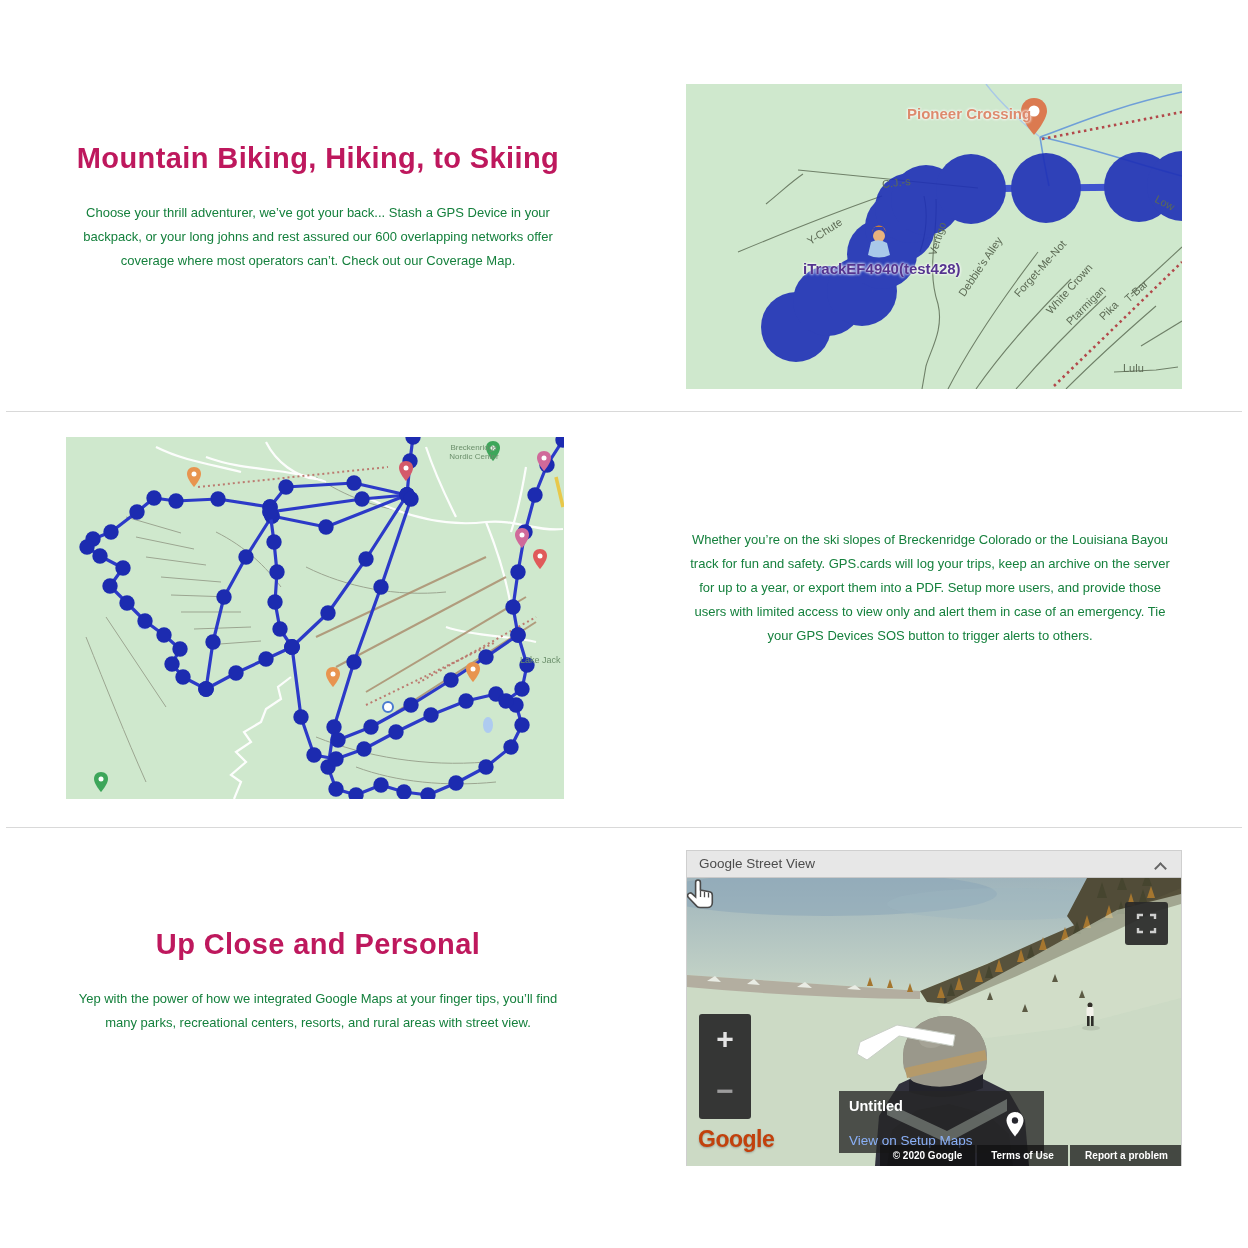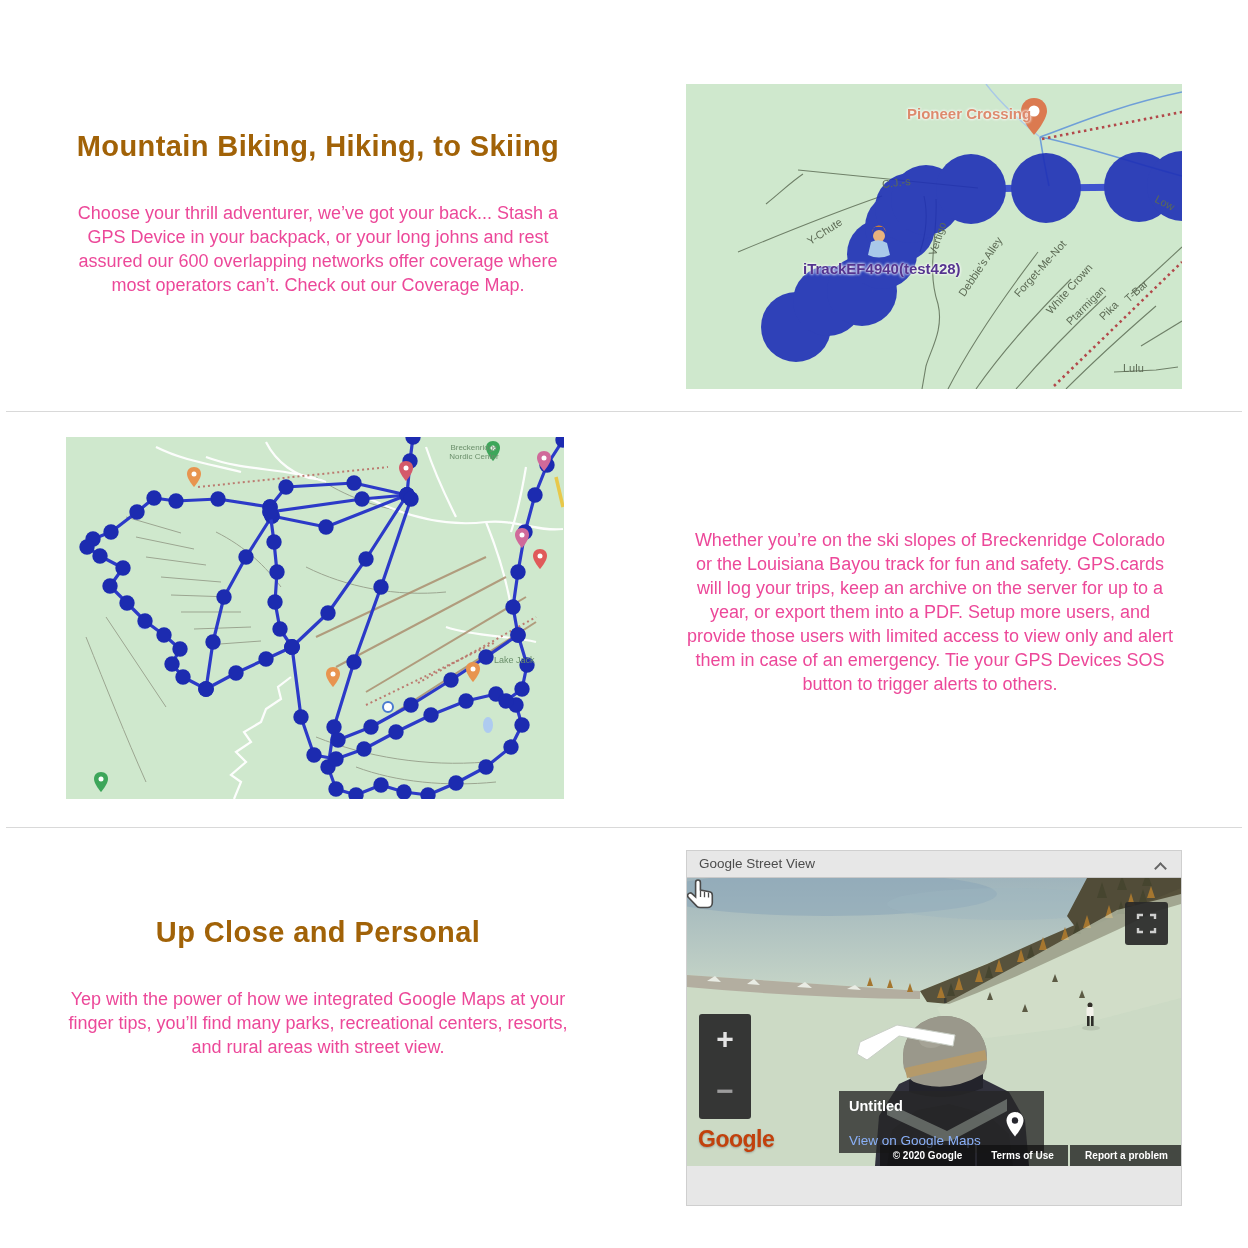--- a/index.html
+++ b/index.html
@@ -1,31 +1,31 @@
 <!DOCTYPE html>
 <html><head>
 <meta charset="utf-8">
 <style>
   html,body{margin:0;padding:0;background:#ffffff;}
   body{font-family:"Liberation Sans", sans-serif;}
   .page{position:relative;width:1248px;height:1248px;background:#fff;overflow:hidden;}
   .divider{position:absolute;left:6px;right:6px;height:1px;background:#d9d9d9;}
   
   .tblock{position:absolute;text-align:center;}
-  .tblock h2{margin:0;font-size:29px;font-weight:bold;color:#a16207;letter-spacing:.4px;}
-  .tblock p{margin:38px auto 0 auto;font-size:18px;line-height:24px;color:#ec4899;width:92%;}
+  .tblock h2{margin:12px;font-size:29px;font-weight:bold;color:#be185d;letter-spacing:.4px;}
+  .tblock p{margin:26px auto 0 auto;font-size:13px;line-height:24px;color:#15803d;width:92%;}
   
   .map{position:absolute;background:#cfe8cd;overflow:hidden;}
   .map svg{position:absolute;left:0;top:0;}
   .map-label{position:absolute;font-size:11px;color:#5d6b55;white-space:nowrap;transform-origin:left center;}
   .poi-label{position:absolute;font-size:15px;font-weight:bold;color:#dd8a6d;text-shadow:0 0 3px #fff,0 0 3px #fff;white-space:nowrap;}
   .tracker-label{position:absolute;font-size:15px;font-weight:bold;color:#55348f;text-shadow:0 0 3px #fff,0 0 3px #fff;white-space:nowrap;}
   .tiny-label{position:absolute;font-size:9px;color:#6b8f6b;white-space:nowrap;}
   
-  .sv-panel{position:absolute;left:686px;top:850px;width:496px;height:356px;border:1px solid #cfcfcf;box-sizing:border-box;background:#e7e7e7;}
+  .sv-panel{position:absolute;left:686px;top:850px;width:496px;height:316px;border:1px solid #cfcfcf;box-sizing:border-box;background:#e7e7e7;}
   .sv-header{position:relative;height:26px;background:#e7e7e7;border-bottom:1px solid #c9c9c9;}
   .sv-title{position:absolute;left:12px;top:5px;font-size:13.5px;color:#4c4c4c;}
   .sv-chevron{position:absolute;right:16px;top:11px;width:9px;height:9px;cursor:pointer;}
   .sv-chevron::before{content:"";position:absolute;left:0;top:2px;width:7px;height:7px;border-left:2px solid #666;border-top:2px solid #666;transform:rotate(45deg);}
   .sv-body{position:relative;width:494px;height:288px;overflow:hidden;background:#ccdac5;}
   .sv-body > svg{position:absolute;left:0;top:0;}
   .sv-btn{position:absolute;background:rgba(40,40,40,.92);border-radius:3px;}
   .fullscreen-btn{left:438px;top:24px;width:43px;height:43px;}
   .zoom-ctl{left:12px;top:136px;width:52px;height:105px;}
   .zbtn{position:absolute;left:0;width:52px;height:52px;color:#e3e3e3;font-size:30px;font-weight:bold;text-align:center;line-height:50px;cursor:pointer;}
@@ -222,21 +222,21 @@
             <path d="M0,-10 c-4.5,0 -7,3 -7,7 c0,5 7,13 7,13 c0,0 7,-8 7,-13 c0,-4 -2.5,-7 -7,-7z" fill="#e8944f"></path>
             <circle r="2.5" cy="-3" fill="#fff"></circle>
           </g>
         <g transform="translate(35,345)">
             <path d="M0,-10 c-4.5,0 -7,3 -7,7 c0,5 7,13 7,13 c0,0 7,-8 7,-13 c0,-4 -2.5,-7 -7,-7z" fill="#3da65a"></path>
             <circle r="2.5" cy="-3" fill="#fff"></circle>
           </g>
         <circle cx="322" cy="270" r="5" fill="#fff" stroke="#4a7ad0" stroke-width="2"></circle>
       </g>
     </svg>
-    <span class="tiny-label" style="left:428px;top:218px;">Lake Jack</span>
+    <span class="tiny-label" style="left:454px;top:218px;">Lake Jack</span>
     <span class="tiny-label" style="left:378px;top:6px;width:60px;white-space:normal;text-align:center;font-size:8px;line-height:9px;">Breckenridge Nordic Center</span>
   </div>
 
   <div class="tblock" style="left:664px;top:500px;width:532px;">
     <p style="margin-top:28px;">Whether you’re on the ski slopes of Breckenridge Colorado or the Louisiana Bayou track for fun and safety. GPS.cards will log your trips, keep an archive on the server for up to a year, or export them into a PDF. Setup more users, and provide those users with limited access to view only and alert them in case of an emergency. Tie your GPS Devices SOS button to trigger alerts to others.</p>
   </div>
 
   <div class="divider" style="top:827px;"></div>
 
   <div class="tblock" style="left:40px;top:916px;width:556px;">
@@ -342,21 +342,21 @@
         <div class="zbtn minus">−</div>
       </div>
 
       <div class="g-logo">Google</div>
 
       <div class="place-card">
         <svg class="card-chevron" viewBox="0 0 120 48">
           <path d="M0,10 L60,38 L120,6 L120,18 L60,50 L0,22 Z" fill="#aab4aa"></path>
         </svg>
         <span class="place-name">Untitled</span>
-        <span class="place-link">View on Google Maps</span>
+        <span class="place-link">View on Setup Maps</span>
         <svg style="position:absolute;left:166px;top:20px;" width="20" height="28" viewBox="0 0 20 28">
           <path d="M10,1 c-5,0 -8.5,3.8 -8.5,8.5 c0,6 8.5,16 8.5,16 c0,0 8.5,-10 8.5,-16 C18.5,4.8 15,1 10,1 z" fill="#ffffff"></path>
           <circle cx="10" cy="9.5" r="3.2" fill="#26262e"></circle>
         </svg>
       </div>
 
       <div class="attr-bar attr-c">© 2020 Google</div>
       <div class="attr-bar attr-t">Terms of Use</div>
       <div class="attr-bar attr-r">Report a problem</div>
 

